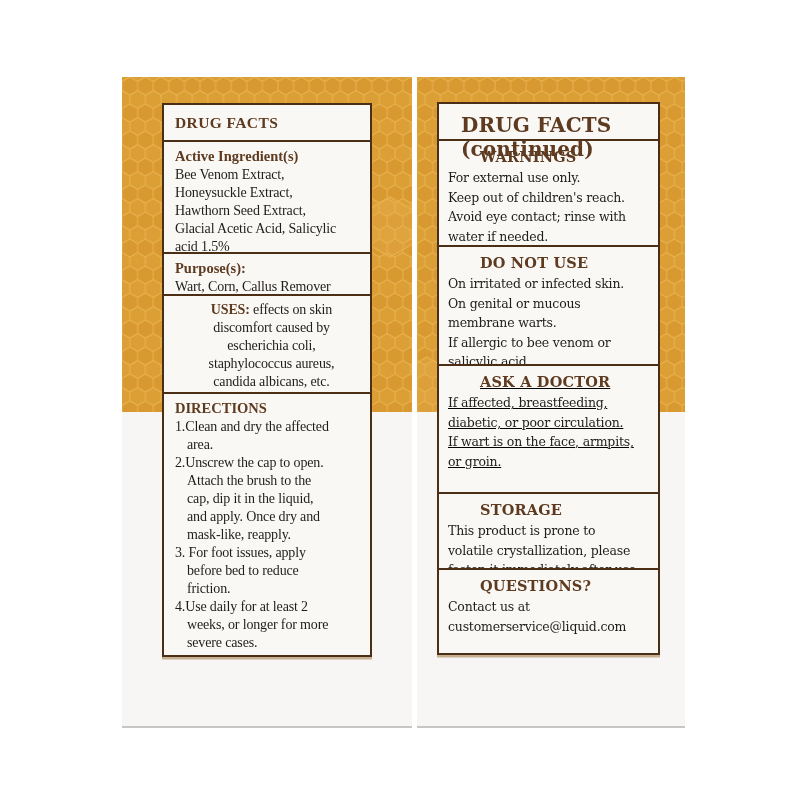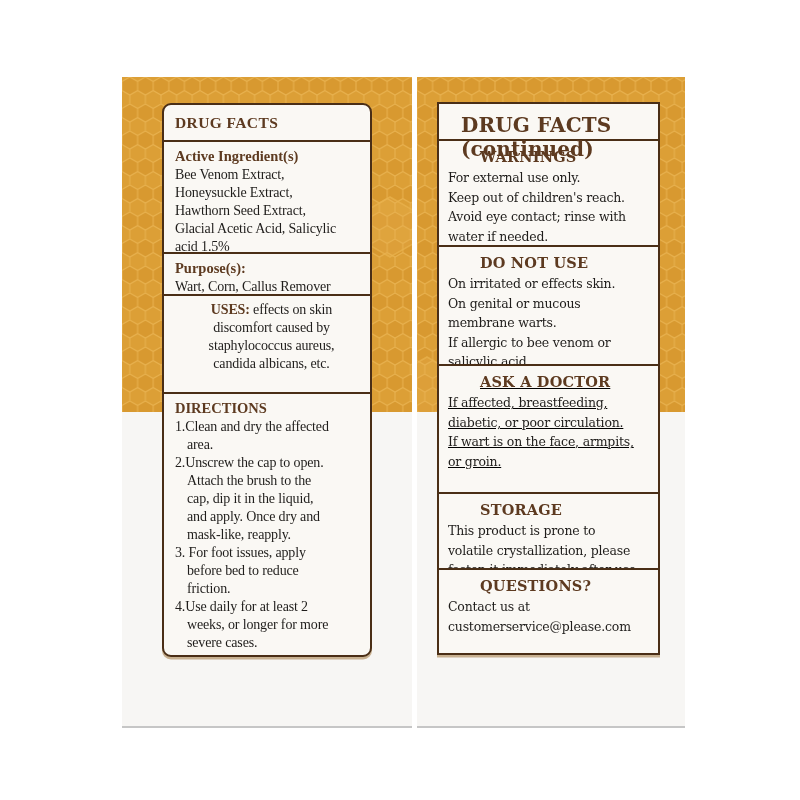--- a/index.html
+++ b/index.html
@@ -21,21 +21,21 @@
   .hx-base{fill:var(--honey-base,#DC9F36);}
   .hx-cell{fill:var(--hex-fill,#D89930);stroke:var(--hex-stroke,#E8B14E);stroke-width:1.1;}
   .hx-seam{stroke:var(--hex-stroke,#E8B14E);stroke-width:1.1;fill:none;}
   .hx-deco{fill:var(--hex-stroke,#E8B14E);fill-opacity:.30;stroke:var(--hex-stroke,#E8B14E);stroke-opacity:.75;stroke-width:1.6;}
   .facts-box{
     position:absolute;box-sizing:border-box;
     background:var(--box-bg,#faf8f4);
     border:2.5px solid var(--box-border,#4a2e16);
     box-shadow:0 2.5px 0 rgba(160,118,62,.55);
   }
-  .panel-left .facts-box{left:40px;top:26px;width:210px;height:554px;border-radius:9px;}
+  .panel-left .facts-box{left:40px;top:26px;width:210px;height:554px;}
   .panel-right .facts-box{left:20px;top:25px;width:223px;height:553px;}
   .box-title{
     box-sizing:border-box;height:35px;font-weight:bold;
     color:var(--heading-brown,#5d3a20);
   }
   .panel-left .box-title{font-size:15.5px;letter-spacing:.4px;padding:9px 0 0 11px;}
   .panel-right .box-title{font-size:20px;letter-spacing:.1px;padding:9px 0 0 22px;}
   .sec{
     box-sizing:border-box;overflow:hidden;
     border-top:2.5px solid var(--box-border,#4a2e16);
@@ -96,20 +96,21 @@
       <div class="h">Purpose(s):</div>
       <div>
           <div class="ln">Wart, Corn, Callus Remover</div>
         </div>
     </div>
 
     <div class="sec sec-uses">
       <div class="ln"><span class="h-inline">USES:</span><span> effects on skin</span></div>
       <div>
           <div class="ln">discomfort caused by</div>
+          <div class="ln">escherichia coli,</div>
           <div class="ln">staphylococcus aureus,</div>
           <div class="ln">candida albicans, etc.</div>
         </div>
     </div>
 
     <div class="sec sec-directions">
       <div class="h">DIRECTIONS</div>
       <div class="hang">
           <div class="ln">1.Clean and dry the affected</div>
           <div class="ln">area.</div>
@@ -158,21 +159,21 @@
           <div class="ln">For external use only.</div>
           <div class="ln">Keep out of children's reach.</div>
           <div class="ln">Avoid eye contact; rinse with</div>
           <div class="ln">water if needed.</div>
         </div>
     </div>
 
     <div class="sec sec-donotuse">
       <div class="h">DO NOT USE</div>
       <div>
-          <div class="ln">On irritated or effects skin.</div>
+          <div class="ln">On irritated or infected skin.</div>
           <div class="ln">On genital or mucous</div>
           <div class="ln">membrane warts.</div>
           <div class="ln">If allergic to bee venom or</div>
           <div class="ln">salicylic acid.</div>
         </div>
     </div>
 
     <div class="sec sec-askdoctor">
       <div class="h">ASK A DOCTOR</div>
       <div>
@@ -189,17 +190,17 @@
           <div class="ln">This product is prone to</div>
           <div class="ln">volatile crystallization, please</div>
           <div class="ln">fasten it immediately after use.</div>
         </div>
     </div>
 
     <div class="sec sec-questions">
       <div class="h">QUESTIONS?</div>
       <div>
           <div class="ln">Contact us at</div>
-          <div class="ln">customerservice@please.com</div>
+          <div class="ln">customerservice@liquid.com</div>
         </div>
     </div>
   </div>
 </section>
 
 </body></html>

